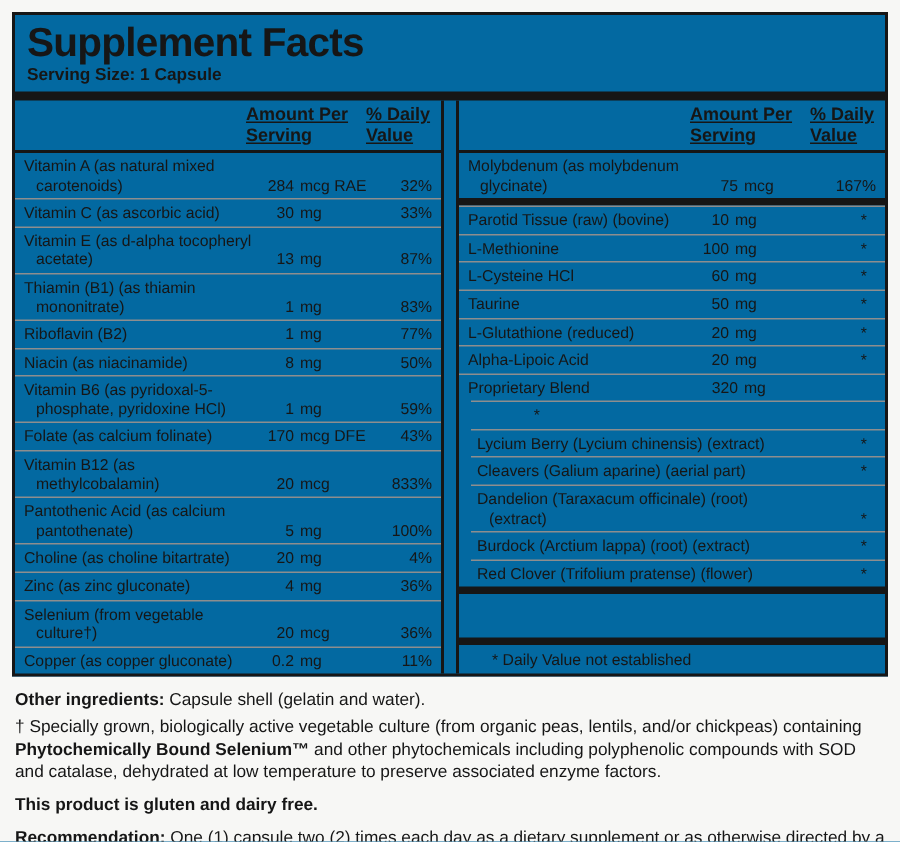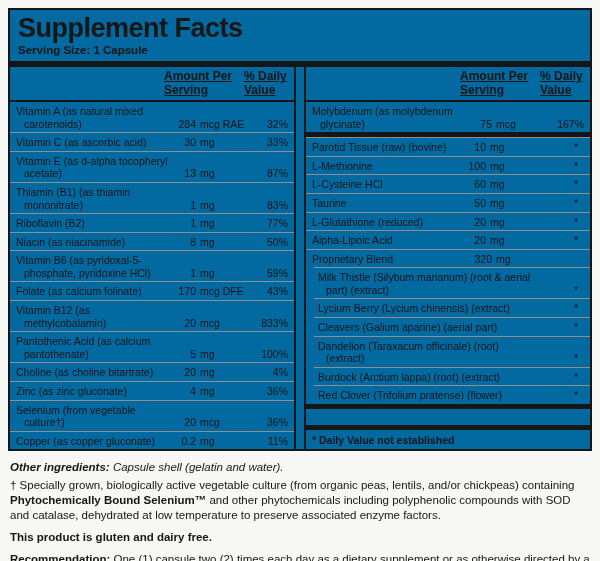--- a/index.html
+++ b/index.html
@@ -43,28 +43,29 @@
   .row + .row, .bar + .row{border-top:1px solid #8e8e8e;}
   .row.sub{margin-left:8px;padding-left:4px;}
   .rname{flex:1;padding-left:8px;text-indent:-8px;min-width:0;}
   .ramt{display:flex;width:76px;flex-shrink:0;}
   .rnum{flex:1;text-align:right;}
   .runit{width:46px;text-align:left;padding-left:4px;}
   .rdv{width:42px;flex-shrink:0;text-align:right;padding-right:2px;}
   .rdv.star{padding-right:8px;}
   .bar{height:5px;background:#161616;}
   .footrow{
-    font-size:10.5px;font-weight:bold;
+    font-size:10.5px;font-weight:normal;
     padding:4px 4px 3px 6px;
+    margin-left:16px;
   }
   .footer{margin:9px 10px 0 10px;font-size:11.5px;line-height:1.32;}
   .footer p{margin:0 0 7px 0;}
   .footer b{font-weight:bold;}
   .center{text-align:left;}
-  .tight{margin-bottom:2px !important;font-style:italic;}
+  .tight{margin-bottom:2px !important;}
 </style>
 </head>
 <body>
 
 <div class="panel">
   <div class="panel-head">
     <div class="title">Supplement Facts</div>
     <div class="serving">Serving Size: 1 Capsule</div>
   </div>
   <div class="thickbar"></div>
@@ -255,21 +256,20 @@
           </div>
           <div class="row">
             <span class="rname">Proprietary Blend</span>
             <span class="ramt">
               <span class="rnum">320</span>
               <span class="runit">mg</span>
             </span>
             <span class="rdv"></span>
           </div>
           <div class="row sub">
-            <span class="rname">Milk Thistle (Silybum marianum) (root &amp; aerial part) (extract)</span>
             <span class="rdv star">*</span>
           </div>
           <div class="row sub">
             <span class="rname">Lycium Berry (Lycium chinensis) (extract)</span>
             <span class="rdv star">*</span>
           </div>
           <div class="row sub">
             <span class="rname">Cleavers (Galium aparine) (aerial part)</span>
             <span class="rdv star">*</span>
           </div>

